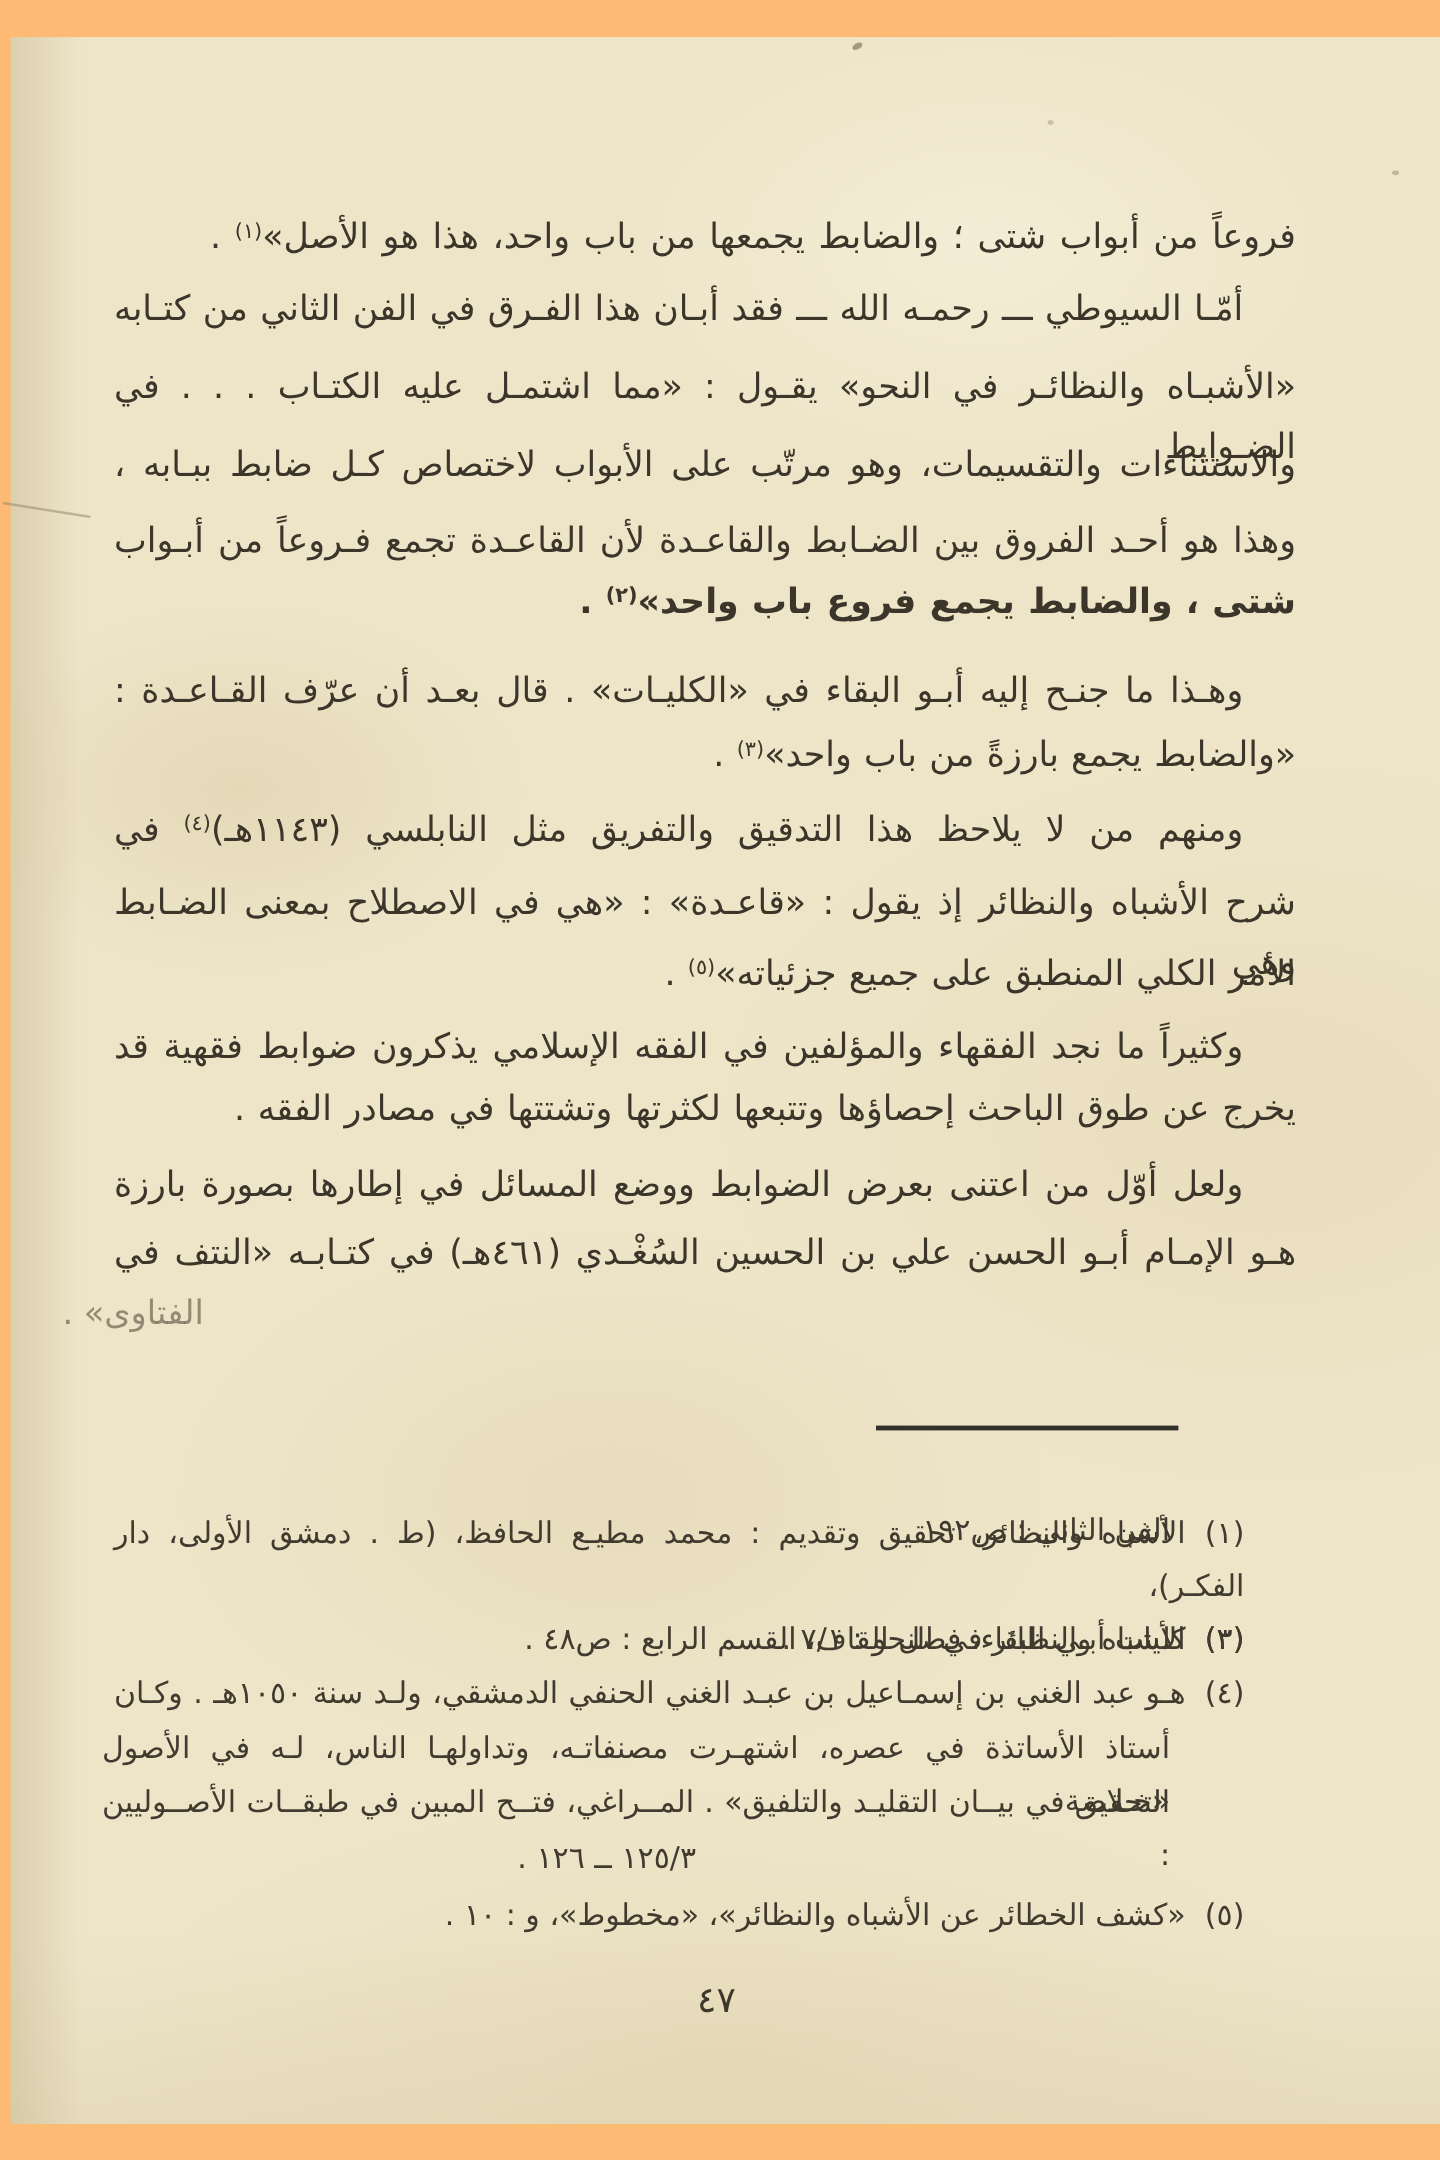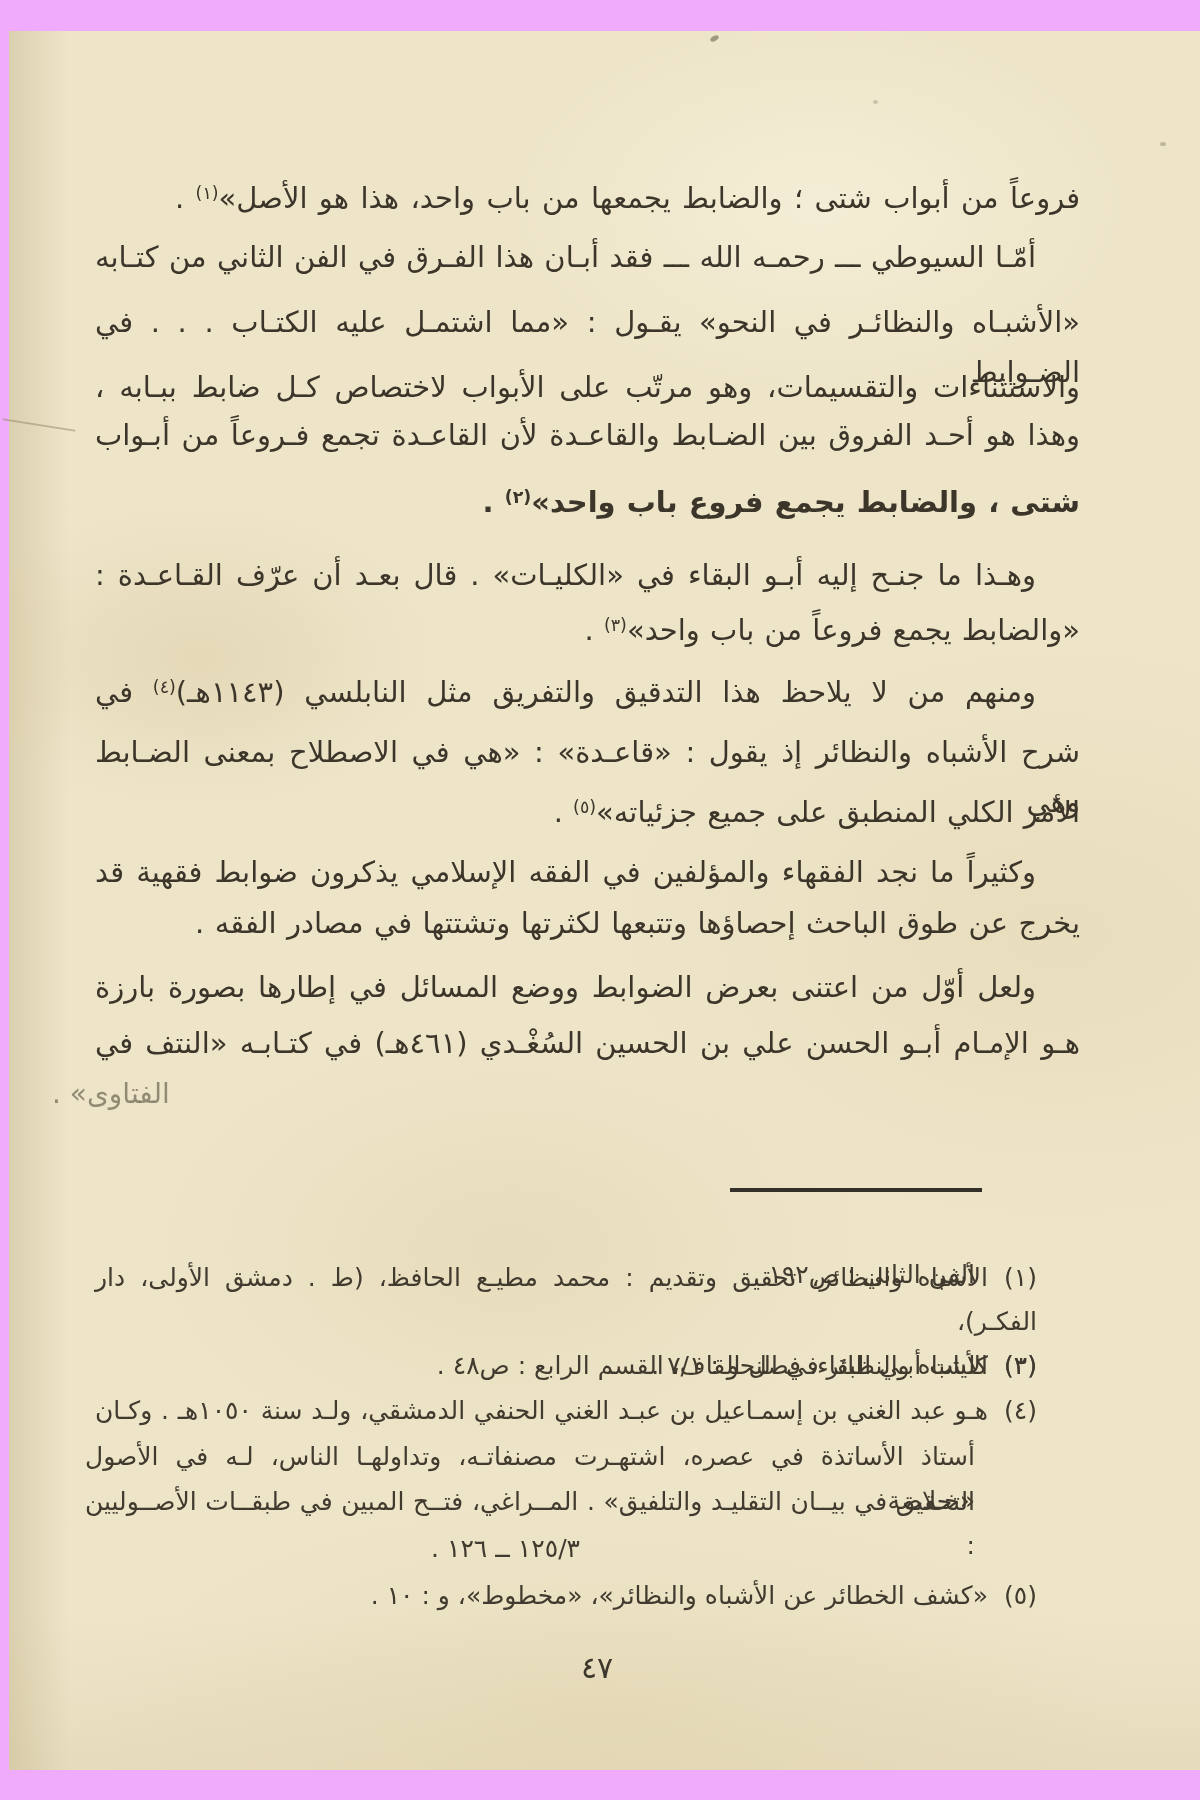--- a/index.html
+++ b/index.html
@@ -1,16 +1,16 @@
 <!DOCTYPE html>
 <html lang="ar"><head>
 <meta charset="utf-8">
 <style>
   html,body{margin:0;padding:0;}
-  .stage{position:relative;width:1200px;height:1800px;background:#f0abfc;overflow:hidden;
+  .stage{position:relative;width:1200px;height:1800px;background:#fdba74;overflow:hidden;
          font-family:"DejaVu Sans",sans-serif;}
   
   .page{position:absolute;left:9px;top:31px;right:0;bottom:30px;
     background:
       radial-gradient(ellipse 340px 220px at 16% 36%, rgba(213,198,156,.40), transparent 70%),
       radial-gradient(ellipse 430px 260px at 68% 10%, rgba(249,243,223,.55), transparent 72%),
       radial-gradient(ellipse 520px 320px at 42% 70%, rgba(215,200,157,.30), transparent 70%),
       radial-gradient(ellipse 640px 420px at 88% 52%, rgba(223,209,168,.38), transparent 72%),
       radial-gradient(ellipse 700px 300px at 50% 97%, rgba(219,205,163,.35), transparent 75%),
       linear-gradient(90deg, rgba(196,182,142,.45), rgba(196,182,142,0) 5%),
@@ -47,24 +47,24 @@
   <div class="page"></div>
   <div class="crease"></div>
   <div class="speck" style="left:710px;top:36px;width:9px;height:5px;transform:rotate(-30deg);"></div>
   <div class="speck" style="left:873px;top:100px;width:5px;height:4px;opacity:.5;"></div>
   <div class="speck" style="left:1160px;top:142px;width:6px;height:4px;opacity:.6;"></div>
 
   <div class="ln jl" style="top:168px;padding-left:80px;width:905px;"><span>فروعاً من أبواب شتى ؛ والضابط يجمعها من باب واحد، هذا هو الأصل»</span><span class="sup">(١)</span><span> .</span></div>
   <div class="ln jl ind" style="top:232px;"><span>أمّـا السيوطي ـــ رحمـه الله ـــ فقد أبـان هذا الفـرق في الفن الثاني من كتـابه</span></div>
   <div class="ln jl" style="top:297px;"><span>«الأشبـاه والنظائـر في النحو» يقـول : «مما اشتمـل عليه الكتـاب . . .  في الضـوابط</span></div>
   <div class="ln jl" style="top:362px;"><span>والاستثناءات والتقسيمات، وهو مرتّب على الأبواب لاختصاص كـل ضابط ببـابه ،</span></div>
-  <div class="ln jl" style="top:410px;"><span>وهذا هو أحـد الفروق بين الضـابط والقاعـدة لأن القاعـدة تجمع فـروعاً من أبـواب</span></div>
+  <div class="ln jl" style="top:425px;"><span>وهذا هو أحـد الفروق بين الضـابط والقاعـدة لأن القاعـدة تجمع فـروعاً من أبـواب</span></div>
   <div class="ln ar" style="top:472px;font-weight:bold;"><span>شتى ، والضابط يجمع فروع باب واحد»</span><span class="sup">(٢)</span><span> .</span></div>
   <div class="ln jl ind" style="top:550px;"><span>وهـذا ما جنـح إليه أبـو البقاء في «الكليـات» . قال بعـد أن عرّف القـاعـدة :</span></div>
-  <div class="ln ar" style="top:600px;"><span>«والضابط يجمع فروعاً من باب واحد»</span><span class="sup">(٣)</span><span> .</span></div>
+  <div class="ln ar" style="top:600px;"><span>«والضابط يجمع بارزةً من باب واحد»</span><span class="sup">(٣)</span><span> .</span></div>
   <div class="ln jl ind" style="top:662px;"><span>ومنهم من لا يلاحظ هذا التدقيق والتفريق مثل النابلسي (١١٤٣هـ)</span><span class="sup">(٤)</span><span> في</span></div>
   <div class="ln jl" style="top:727px;"><span>شرح الأشباه والنظائر إذ يقول : «قاعـدة» : «هي في الاصطلاح بمعنى الضـابط وهي</span></div>
   <div class="ln ar" style="top:782px;"><span>الأمر الكلي المنطبق على جميع جزئياته»</span><span class="sup">(٥)</span><span> .</span></div>
   <div class="ln jl ind" style="top:847px;"><span>وكثيراً ما نجد الفقهاء والمؤلفين في الفقه الإسلامي يذكرون ضوابط فقهية قد</span></div>
   <div class="ln jl" style="top:898px;padding-left:100px;width:885px;"><span>يخرج عن طوق الباحث إحصاؤها وتتبعها لكثرتها وتشتتها في مصادر الفقه .</span></div>
   <div class="ln jl ind" style="top:962px;"><span>ولعل أوّل من اعتنى بعرض الضوابط ووضع المسائل في إطارها بصورة بارزة</span></div>
   <div class="ln jl" style="top:1018px;"><span>هـو الإمـام أبـو الحسن علي بن الحسين السُغْـدي (٤٦١هـ) في كتـابـه «النتف في</span></div>
   <div class="tail">الفتاوى» .</div>
 
   <div class="fnrule"></div>

